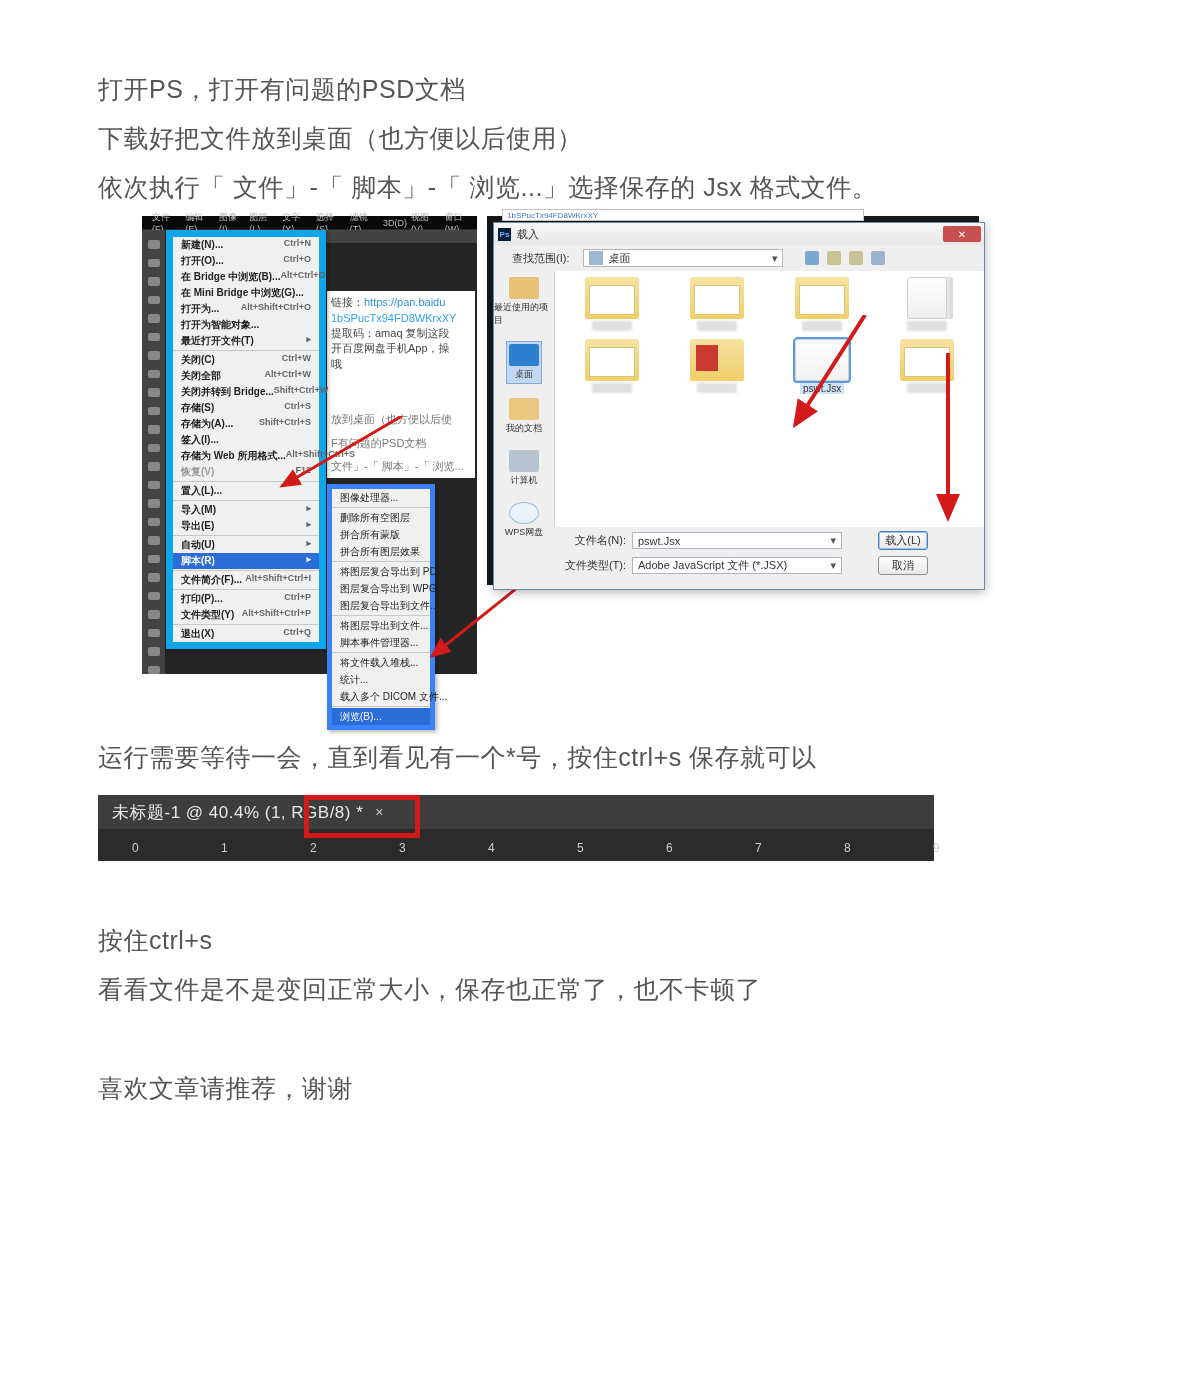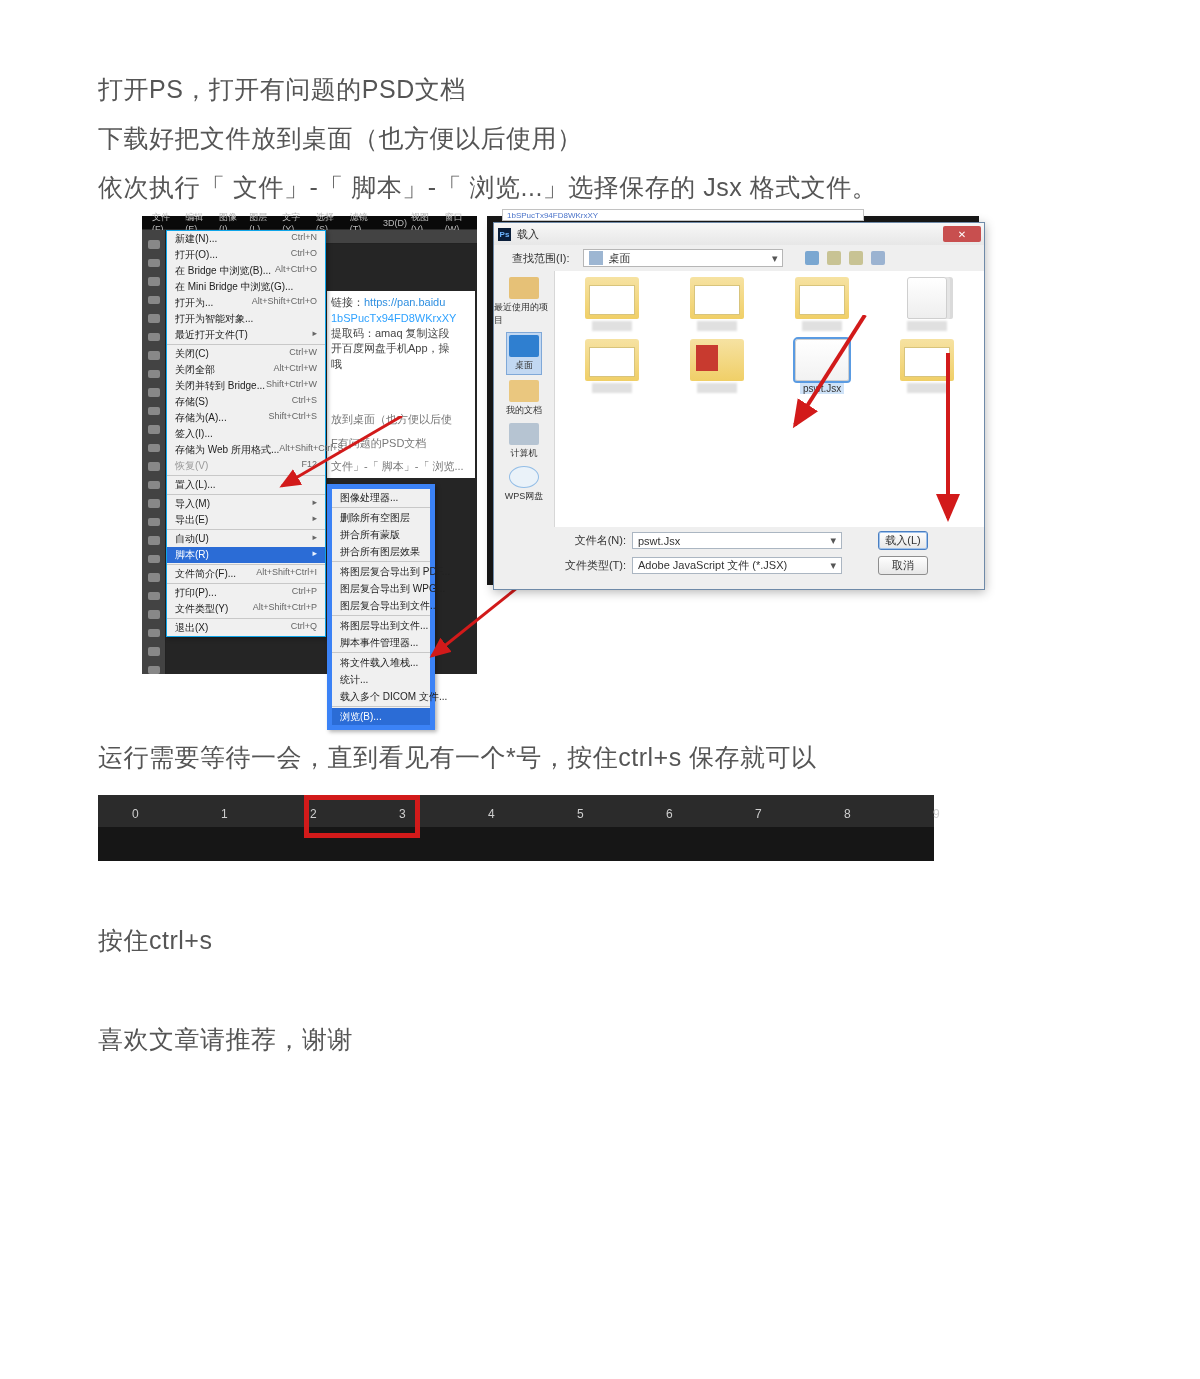--- a/index.html
+++ b/index.html
@@ -19,21 +19,21 @@
   .ps-stage { flex: 1; position: relative; background: #252525; }
   .ps-opts { position:absolute; left:0; right:0; top:0; height:14px; background:#434343; border-bottom:1px solid #222; display:flex; align-items:center; padding-left:6px; gap:6px; }
   .ps-opts span { font-size:8px; color:#ddd; }
   .ps-right-text { position: absolute; right: 2px; top: 61px; width: 148px; font-size: 11px; line-height: 1.4; }
   .ps-right-text .link { color: #2f8fe0; }
   .ps-right-text .linkcode { color: #2fa2ff; }
   .ps-right-text .cn { color: #444; }
   .ps-right-text .gray { color: #777; margin-top: 40px; display: block; }
   .ps-right-text .gray2 { color: #777; margin-top: 8px; display: block; }
 
-  .file-menu { position: absolute; left: 24px; top: 14px; width: 160px; background: #f0f0f0; border: 1px solid #0ea5e9; box-shadow: 2px 2px 4px rgba(0,0,0,.3); font-size: 10px; color: #222; }
+  .file-menu { position: absolute; left: 24px; top: 14px; width: 160px; background: #f0f0f0; border: 7px solid #0ea5e9; box-shadow: 2px 2px 4px rgba(0,0,0,.3); font-size: 10px; color: #222; font-weight: bold; }
   .menu-row { display: flex; justify-content: space-between; padding: 1px 8px; white-space: nowrap; }
   .menu-row.sel { background: #2b6cd6; color: #fff; }
   .menu-row .sc { color: #666; font-size: 9px; }
   .menu-row.sel .sc { color: #eaf2ff; }
   .menu-row.dim { color: #999; }
   .menu-sep { height: 1px; background: #c8c8c8; margin: 1px 0; }
 
   .sub-menu { position: absolute; left: 185px; top: 268px; width: 108px; background: #f0f0f0; border: 5px solid #3b82f6; box-shadow: 2px 2px 4px rgba(0,0,0,.3); font-size: 10px; color: #222; }
   .sub-menu .menu-row { padding: 1.5px 8px; }
 
@@ -45,21 +45,21 @@
   .dlg-title { height: 22px; background: linear-gradient(#f7f7f7,#e7e7e7); display: flex; align-items: center; padding: 0 4px; position: relative; font-size: 11px; color: #333; }
   .dlg-title .pslogo { width: 13px; height: 13px; background: #0a1e3a; color: #6fb6ff; font-size: 8px; font-weight: 700; display: flex; align-items: center; justify-content: center; margin-right: 6px; }
   .dlg-title .wctrl { position: absolute; right: 3px; top: 3px; width: 38px; height: 16px; background: #c84f4f; border-radius: 2px; display: flex; align-items: center; justify-content: center; color: #fff; font-size: 10px; }
   .dlg-addr { position:absolute; left:8px; right:120px; top:-14px; height:12px; background:#fff; border:1px solid #c2c2c2; font-size:8px; color:#4a73c9; padding:0 4px; display:flex; align-items:center; }
   .dlg-search-row { height: 26px; display: flex; align-items: center; padding-left: 18px; gap: 14px; font-size: 11px; color: #333; }
   .dlg-search-row .combo { flex: 0 0 200px; height: 18px; background: #fff; border: 1px solid #b6b6b6; display: flex; align-items: center; padding: 0 5px; font-size: 11px; color: #333; }
   .dlg-search-row .dicon { width: 14px; height: 14px; background: #9db6d2; margin-right: 5px; }
   .dlg-search-row .tbicons { margin-left: 8px; display: flex; gap: 8px; }
   .dlg-search-row .tbic { width: 14px; height: 14px; background: #c8c394; border-radius: 2px; }
   .dlg-body { display: flex; height: 256px; }
-  .dlg-side { width: 60px; background: #efefef; display: flex; flex-direction: column; align-items: center; gap: 6px; padding-top: 6px; font-size: 9px; color: #333; }
+  .dlg-side { width: 60px; background: #efefef; display: flex; flex-direction: column; align-items: center; gap: 15px; padding-top: 6px; font-size: 9px; color: #333; }
   .side-item { display: flex; flex-direction: column; align-items: center; gap: 2px; }
   .side-item.sel { background: #c2d8f2; outline: 1px solid #7fa8d8; padding: 2px; }
   .side-ic { width: 30px; height: 22px; border-radius: 2px; }
   .ic-recent { background: #e6c177; }
   .ic-desk { background: #2f7fd0; }
   .ic-docs { background: #eac77f; }
   .ic-pc { background: #b6c4d2; }
   .ic-cloud { background: #eaf2f9; border: 1px solid #93bde6; border-radius: 50%; }
 
   .dlg-files { flex: 1; background: #fff; border-left: 1px solid #d7d7d7; position: relative; padding: 6px 8px; }
@@ -463,31 +463,36 @@
             </defs>
           <line x1="30" y1="0" x2="30" y2="165" stroke="#d21a1a" stroke-width="4" marker-end="url(#ah4)"></line>
         </svg>
       </div>
     </div>
   </div>
 
   <p class="para spaced" style="margin-top:64px">运行需要等待一会，直到看见有一个*号，按住ctrl+s 保存就可以</p>
 
   <div class="tabshot">
+    <div class="tabstrip">
+      <span class="tabtxt">未标题-1 @ 40.4% (1, RGB/8) *</span>
+      <span class="tabx">×</span>
+    </div>
     <div class="ruler" id="ruler">
         <span class="tick" style="left: 34px;">0</span>
         <span class="tick" style="left: 123px;">1</span>
         <span class="tick" style="left: 212px;">2</span>
         <span class="tick" style="left: 301px;">3</span>
         <span class="tick" style="left: 390px;">4</span>
         <span class="tick" style="left: 479px;">5</span>
         <span class="tick" style="left: 568px;">6</span>
         <span class="tick" style="left: 657px;">7</span>
         <span class="tick" style="left: 746px;">8</span>
         <span class="tick" style="left: 835px;">9</span>
       </div>
     <div class="redbox"></div>
   </div>
 
   <p class="para spaced" style="margin-top:60px">按住ctrl+s</p>
+  <p class="para">看看文件是不是变回正常大小，保存也正常了，也不卡顿了</p>
 
   <p class="para spaced" style="margin-top:60px">喜欢文章请推荐，谢谢</p>
 </div>
 
 </body></html>

